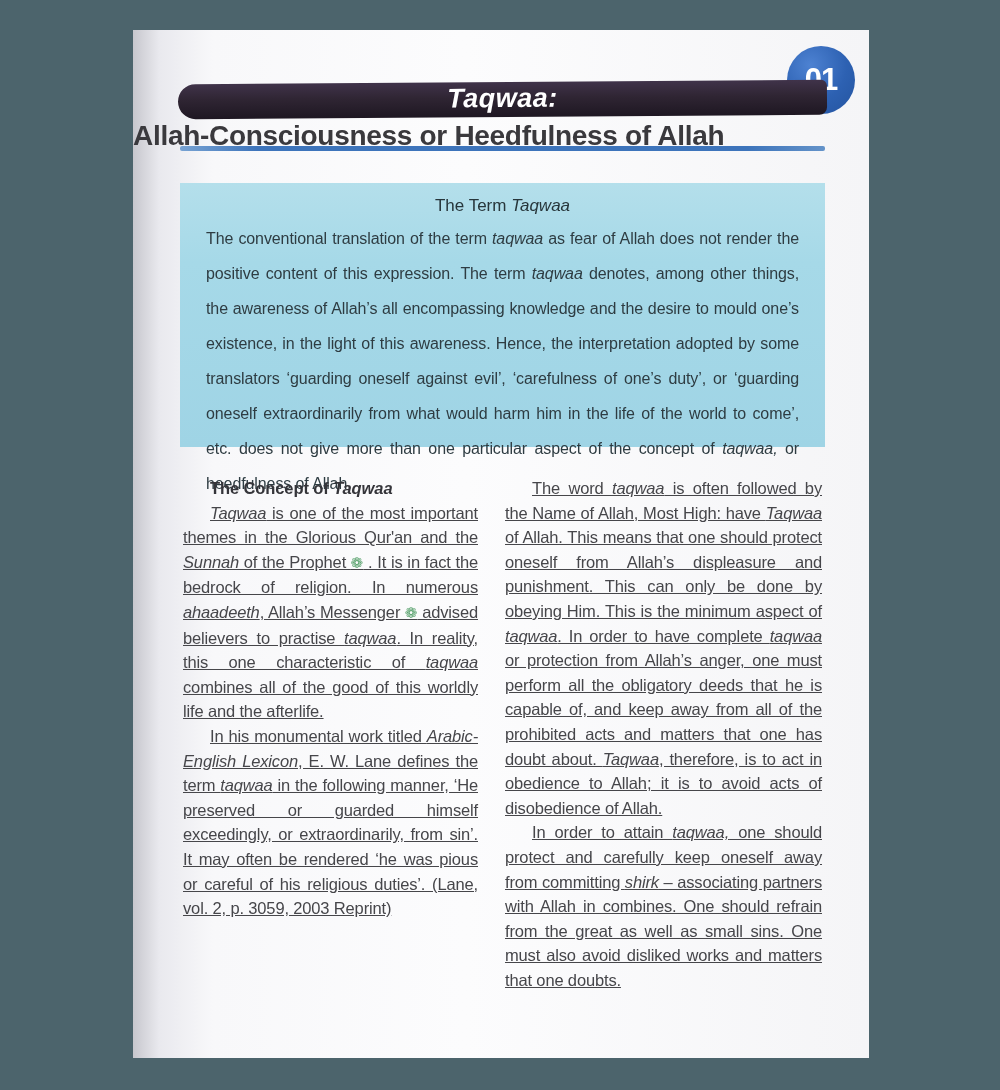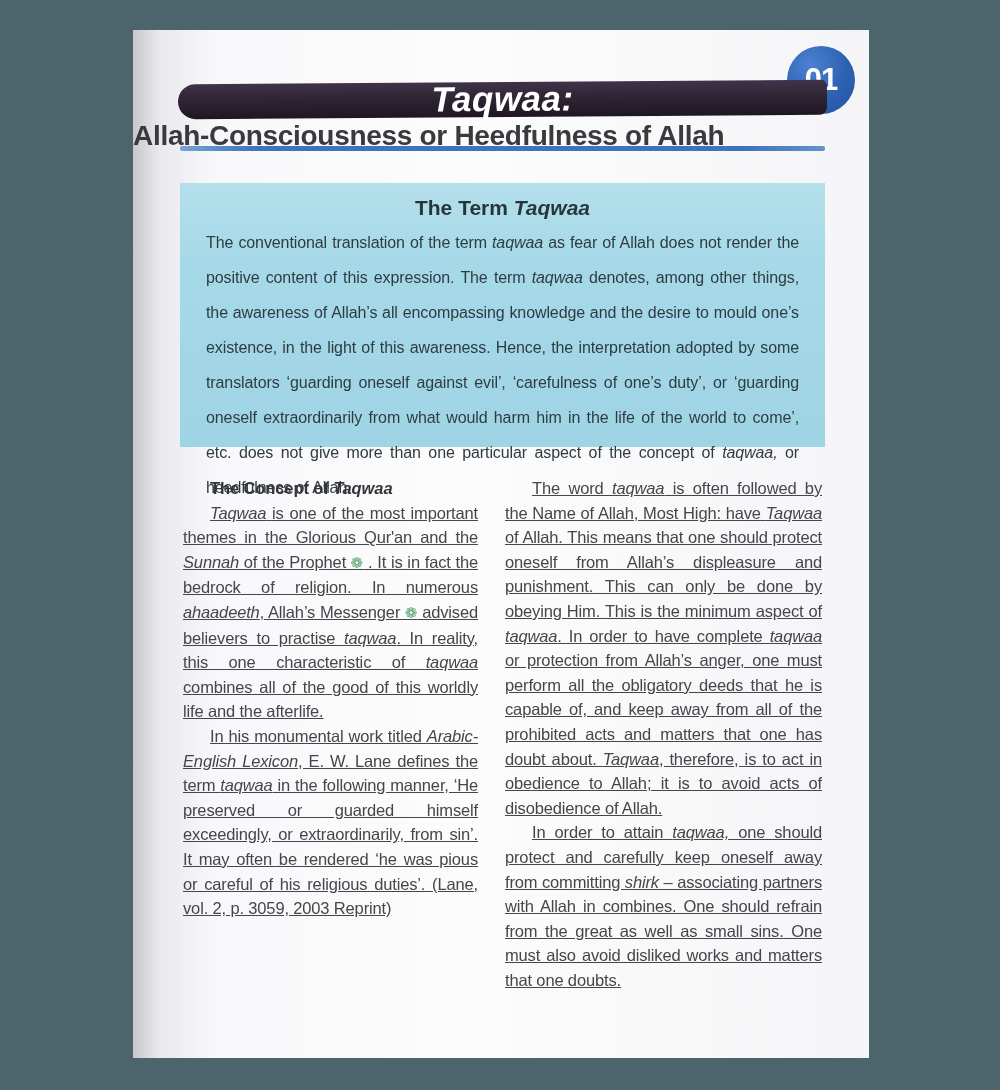--- a/index.html
+++ b/index.html
@@ -16,21 +16,21 @@
     background:linear-gradient(90deg,#c7c7cd 0px,#e9e9ee 26px,#f8f8fa 80px,var(--page_bg) 45%,#f5f5f7 100%);
   }
   .band{
     position:absolute;left:45px;top:52px;width:649px;height:35px;
     background:linear-gradient(180deg,#40334a 0%,var(--band_bg) 45%,#1e1722 100%);
     border-radius:18px 6px 8px 18px;
     transform:rotate(-0.4deg);
     display:flex;align-items:center;justify-content:center;
   }
   .band-title{
-    color:var(--band_text);font-size:35px;font-weight:bold;font-style:italic;
+    color:var(--band_text);font-size:27px;font-weight:bold;font-style:italic;
     letter-spacing:.5px;padding-bottom:2px;
   }
   .page-title{
     position:absolute;left:0;top:90px;width:100%;text-align:left;
     font-size:28px;font-weight:bold;color:var(--title_text);letter-spacing:-0.3px;
   }
   .rule{
     position:absolute;left:47px;top:116px;width:645px;height:5px;border-radius:2px;
     background:linear-gradient(90deg,#78a3d3 0%,var(--rule_color) 12%,var(--rule_color) 88%,#6493c9 100%);
   }
@@ -39,21 +39,21 @@
     background:radial-gradient(circle at 34% 28%,#4d82d2 0%,var(--badge_bg) 55%,#24549f 100%);
     display:flex;align-items:center;justify-content:center;
   }
   .chapter-badge span{color:#fff;font-size:31px;font-weight:bold;letter-spacing:-1px;}
   .term-box{
     position:absolute;left:47px;top:153px;width:645px;height:264px;
     background:linear-gradient(180deg,#b4dfeb 0%,var(--box_bg) 30%,#9fd4e5 100%);
     padding:13px 26px 0 26px;color:#2e3c42;
   }
   .term-heading{
-    text-align:center;font-size:21px;font-weight:bold;color:#27363b;margin-bottom:5px;
+    text-align:center;font-size:17px;font-weight:normal;color:#27363b;margin-bottom:5px;
   }
   .term-body{
     text-align:justify;font-size:16px;line-height:35px;letter-spacing:-0.1px;
   }
   .cols{
     position:absolute;left:50px;top:446px;display:flex;gap:27px;
   }
   .col-left{width:295px;}
   .col-right{width:317px;}
   .col-heading{

